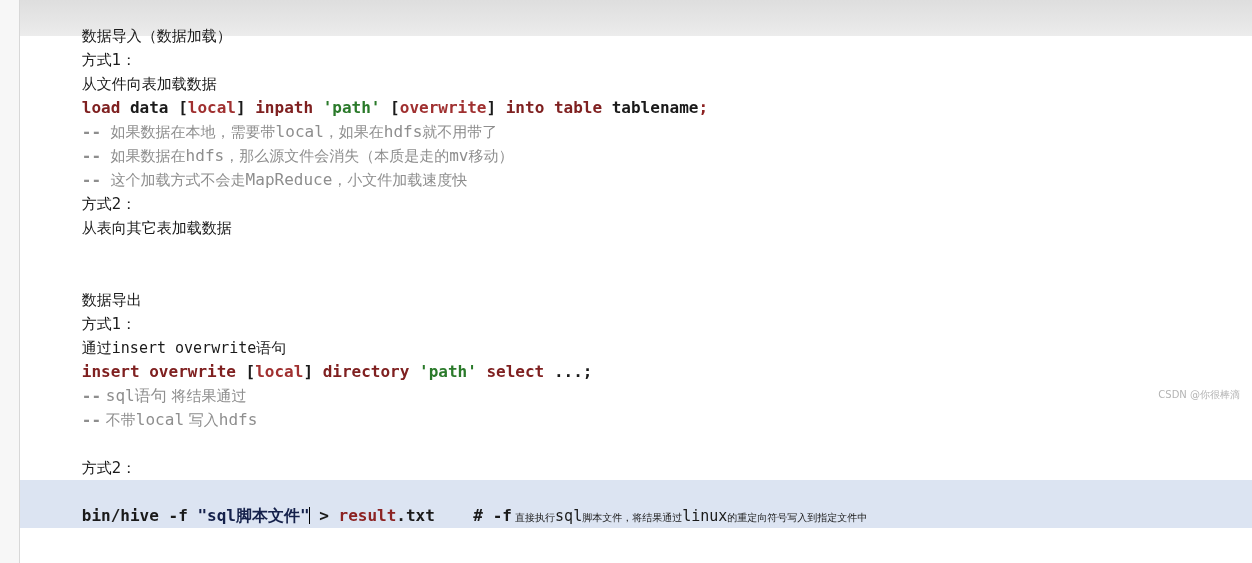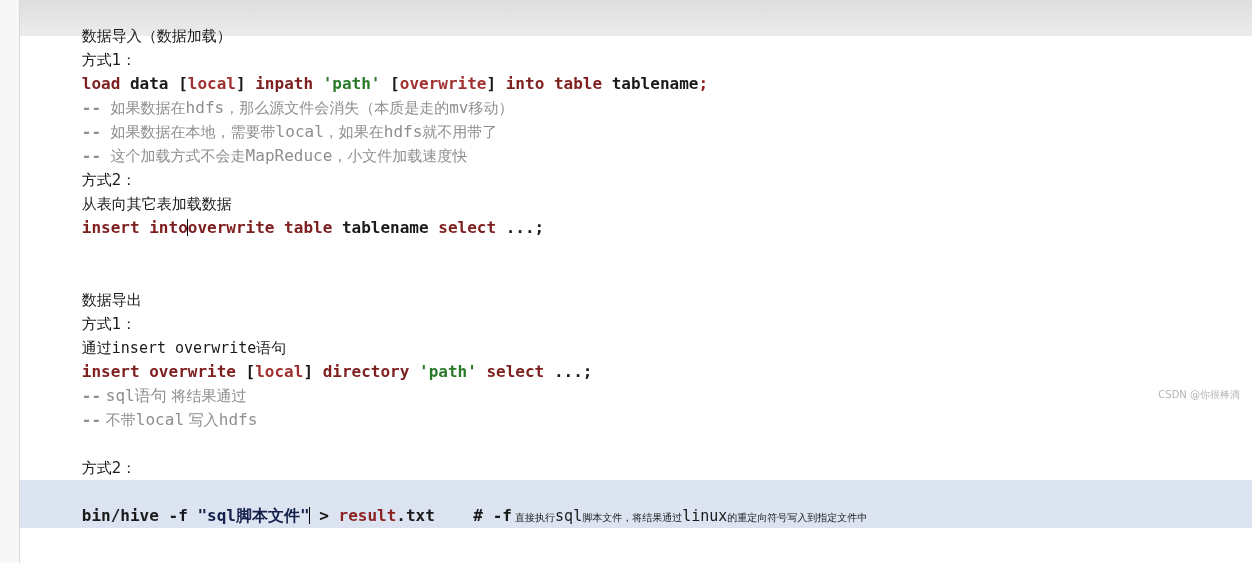--- a/index.html
+++ b/index.html
@@ -128,48 +128,48 @@
   <div id="code">
 
     <div class="line">
       <span class="cn">数据导入（数据加载）</span>
     </div>
 
     <div class="line">
       <span class="cn">方式1：</span>
     </div>
 
+    <div class="line">
+      <span class="cn">从文件向表加载数据</span>
+    </div>
 
     <div class="line">
       <span class="kw">load</span><span class="pl"> </span><span class="kw2">data</span><span class="pl"> </span><span class="brk">[</span><span class="opt">local</span><span class="brk">]</span><span class="pl"> </span><span class="kw">inpath</span><span class="pl"> </span><span class="str">'path'</span><span class="pl"> </span><span class="brk">[</span><span class="opt">overwrite</span><span class="brk">]</span><span class="pl"> </span><span class="kw">into</span><span class="pl"> </span><span class="kw">table</span><span class="pl"> </span><span class="kw2">tablename</span><span class="file">;</span>
     </div>
 
     <div class="line">
+      <span class="cmt-dash">--</span><span class="cmt-cn">  </span><span class="cmt-cn">如果数据在本地，需要带</span><span class="cmt-mono">local</span><span class="cmt-cn">，如果在</span><span class="cmt-mono">hdfs</span><span class="cmt-cn">就不用带了</span>
+    </div>
+
+    <div class="line">
       <span class="cmt-dash">--</span><span class="cmt-cn">  </span><span class="cmt-cn">如果数据在</span><span class="cmt-mono">hdfs</span><span class="cmt-cn">，那么源文件会消失（本质是走的</span><span class="cmt-mono">mv</span><span class="cmt-cn">移动）</span>
     </div>
 
     <div class="line">
-      <span class="cmt-dash">--</span><span class="cmt-cn">  </span><span class="cmt-cn">如果数据在本地，需要带</span><span class="cmt-mono">local</span><span class="cmt-cn">，如果在</span><span class="cmt-mono">hdfs</span><span class="cmt-cn">就不用带了</span>
-    </div>
-
-    <div class="line">
       <span class="cmt-dash">--</span><span class="cmt-cn">  </span><span class="cmt-cn">这个加载方式不会走</span><span class="cmt-mono">MapReduce</span><span class="cmt-cn">，小文件加载速度快</span>
     </div>
 
     <div class="line">
       <span class="cn">方式2：</span>
     </div>
 
     <div class="line">
       <span class="cn">从表向其它表加载数据</span>
     </div>
 
-    <div class="line">
-      <span class="kw">insert</span><span class="pl"> </span><span class="kw">into</span><span class="caret"></span><span class="kw">overwrite</span><span class="pl"> </span><span class="kw">table</span><span class="pl"> </span><span class="kw2">tablename</span><span class="pl"> </span><span class="kw">select</span><span class="pl"> </span><span class="kw2">...;</span>
-    </div>
 
     <div class="line blank"></div>
 
     <div class="line blank"></div>
 
     <div class="line">
       <span class="cn">数据导出</span>
     </div>
 
     <div class="line">

